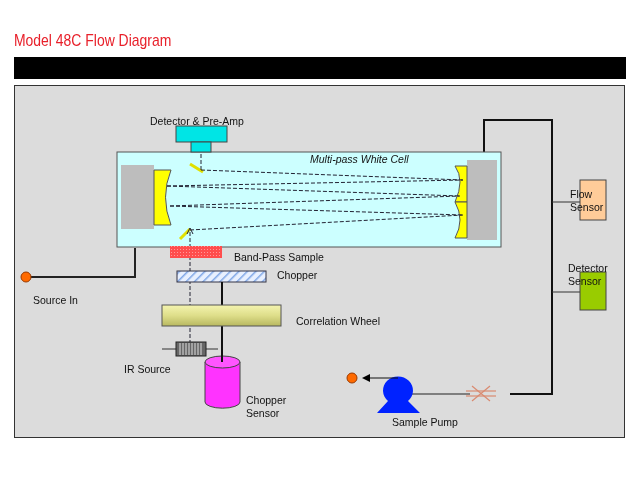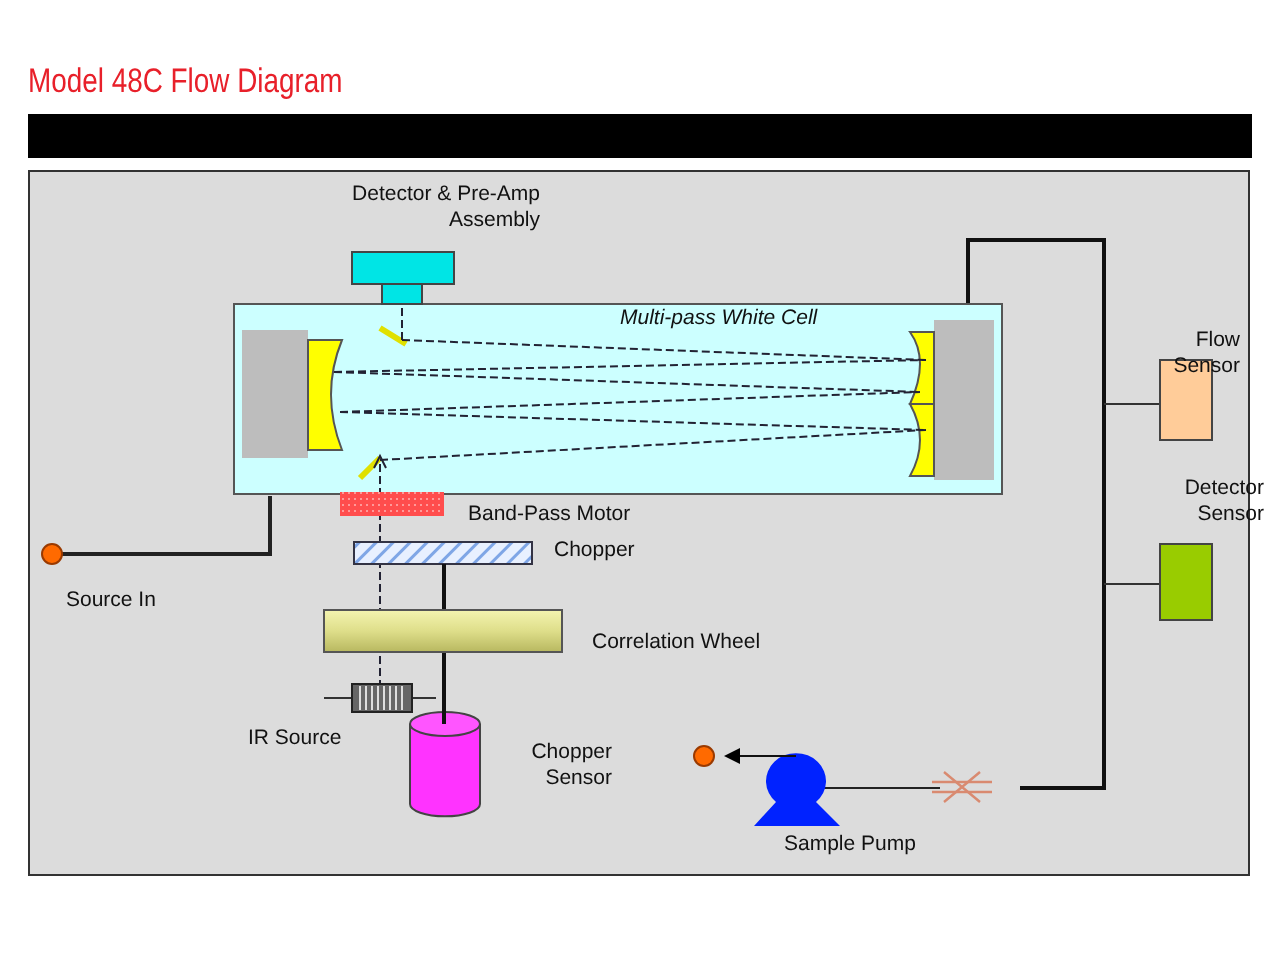--- a/index.html
+++ b/index.html
@@ -2,21 +2,21 @@
 <html><head>
 <meta charset="utf-8">
 <style>
   html, body { margin:0; padding:0; background:#ffffff; }
   body { width:640px; height:480px; position:relative; overflow:hidden; font-family:"Liberation Sans", sans-serif; }
   .title { position:absolute; left:14px; top:31px; color:#e8202a; font-size:17px; font-family:"Liberation Sans", sans-serif; transform:scaleX(0.82); transform-origin:left top; letter-spacing:0px; }
   .black-bar { position:absolute; left:14px; top:57px; width:612px; height:22px; background:#000; }
   .panel { position:absolute; left:14px; top:85px; width:611px; height:353px; background:#dcdcdc; border:1px solid #333; box-sizing:border-box; }
   svg { position:absolute; left:0; top:0; }
   .lbl { position:absolute; font-size:10.5px; color:#111; white-space:nowrap; line-height:13px; }
-  .center { text-align:right; }
+  .center { text-align:left;margin-top:24px; }
 </style>
 </head>
 <body>
 
 <div class="title">Model 48C Flow Diagram</div>
 <div class="black-bar"></div>
 <div class="panel"></div>
 
 <svg width="640" height="480">
   <defs>
@@ -103,24 +103,23 @@
 
   <path d="M377,413 L388,401 A15,14 0 1 1 408,401 L420,413 Z" fill="#0022ff"></path>
   <line x1="398" y1="378" x2="364" y2="378" stroke="#111" stroke-width="1" marker-end="url(#arrowhead)"></line>
 
   <circle cx="26" cy="277" r="5" fill="#ff6a00" stroke="#9a3a00" stroke-width="1"></circle>
   <circle cx="352" cy="378" r="5" fill="#ff6a00" stroke="#9a3a00" stroke-width="1"></circle>
 </svg>
 
 <div class="lbl center" style="left:150px;top:91px;width:120px;">
   <div>Detector &amp; Pre-Amp</div>
-  <div>Assembly</div>
 </div>
 <div class="lbl" style="left:310px;top:153px;font-style:italic;">Multi-pass White Cell</div>
-<div class="lbl" style="left:234px;top:251px;">Band-Pass Motor</div>
+<div class="lbl" style="left:234px;top:251px;">Band-Pass Sample</div>
 <div class="lbl" style="left:277px;top:269px;">Chopper</div>
 <div class="lbl" style="left:296px;top:315px;">Correlation Wheel</div>
 <div class="lbl" style="left:124px;top:363px;">IR Source</div>
 <div class="lbl center" style="left:246px;top:370px;width:60px;">
   <div>Chopper</div>
   <div>Sensor</div>
 </div>
 <div class="lbl" style="left:33px;top:294px;">Source In</div>
 <div class="lbl" style="left:392px;top:416px;">Sample Pump</div>
 <div class="lbl center" style="left:570px;top:164px;width:50px;">

